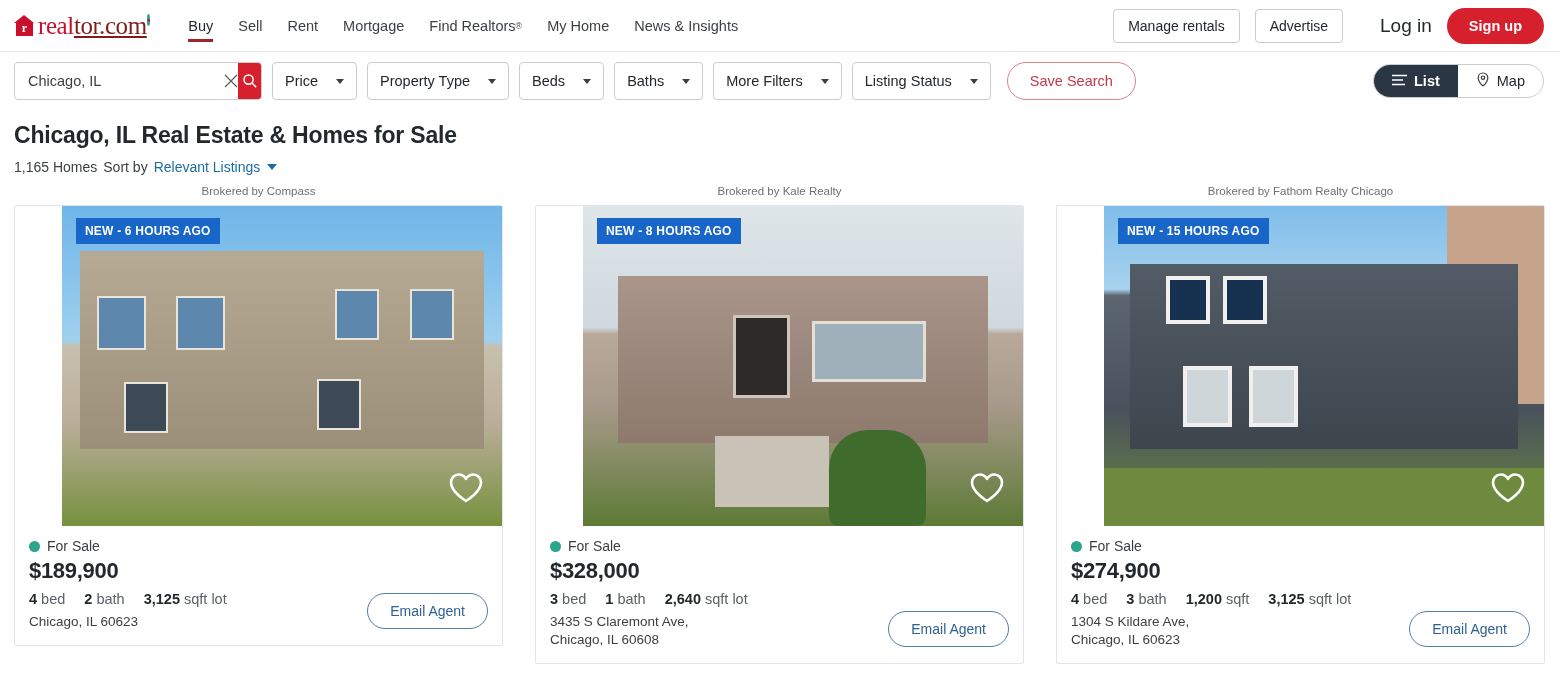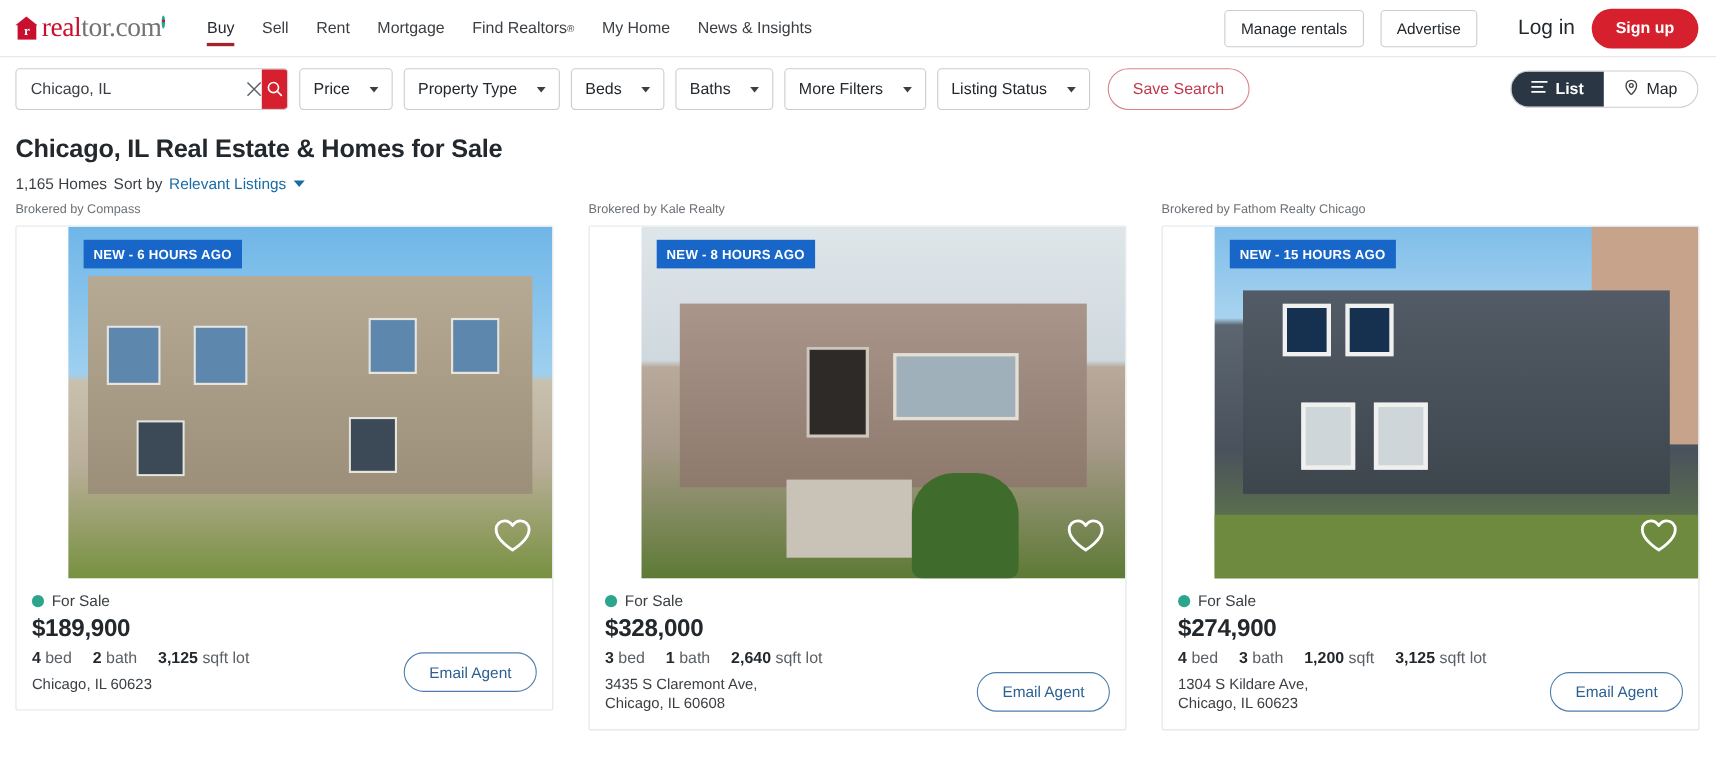--- a/index.html
+++ b/index.html
@@ -38,21 +38,21 @@
     position: absolute; left: 0; top: 6px; width: 21px;
     text-align: center; color: #fff; font-weight: bold;
     font-size: 12px; line-height: 14px;
     font-family: "Liberation Serif", serif;
   }
   .logo-text {
     font-family: "Liberation Serif", serif;
     font-size: 25px; letter-spacing: -0.4px;
   }
   .logo-text .red { color: #c8102e; }
-  .logo-text .blk { color: #737373; }
+  .logo-text .blk { color: #7f1d1d; text-decoration: underline; }
   .logo-text .dot { color: #c8102e; font-size: 11px; vertical-align: super; }
 
   .navlinks { display: flex; align-items: center; gap: 25px; height: 52px; }
   .navlink {
     font-size: 14.5px; color: #3b3f43; cursor: pointer;
     height: 52px; display: flex; align-items: center; position: relative;
     white-space: nowrap;
   }
   .navlink.active { color: #23282d; }
   .navlink.active::after {
@@ -142,21 +142,21 @@
     margin-left: 1px; cursor: pointer;
   }
 
   
   .cards {
     display: flex; gap: 32px; padding: 10px 14px 0 14px;
   }
   .card { width: 489px; }
   .brokered {
     font-size: 11.5px; color: #6b7176; margin-bottom: 6px; height: 14px;
-    white-space: nowrap; overflow: hidden;
+    white-space: nowrap; overflow: hidden; text-align: center;
   }
   .card-shell {
     border: 1px solid #e2e5e7; border-radius: 2px; overflow: hidden;
     background: #fff;
   }
   .photo { position: relative; height: 320px; overflow: hidden; margin-left: 47px; }
   .new-badge {
     position: absolute; top: 12px; left: 14px; z-index: 3;
     background: #1866c8; color: #fff; font-size: 12px; font-weight: bold;
     padding: 6px 9px; letter-spacing: 0.2px;

